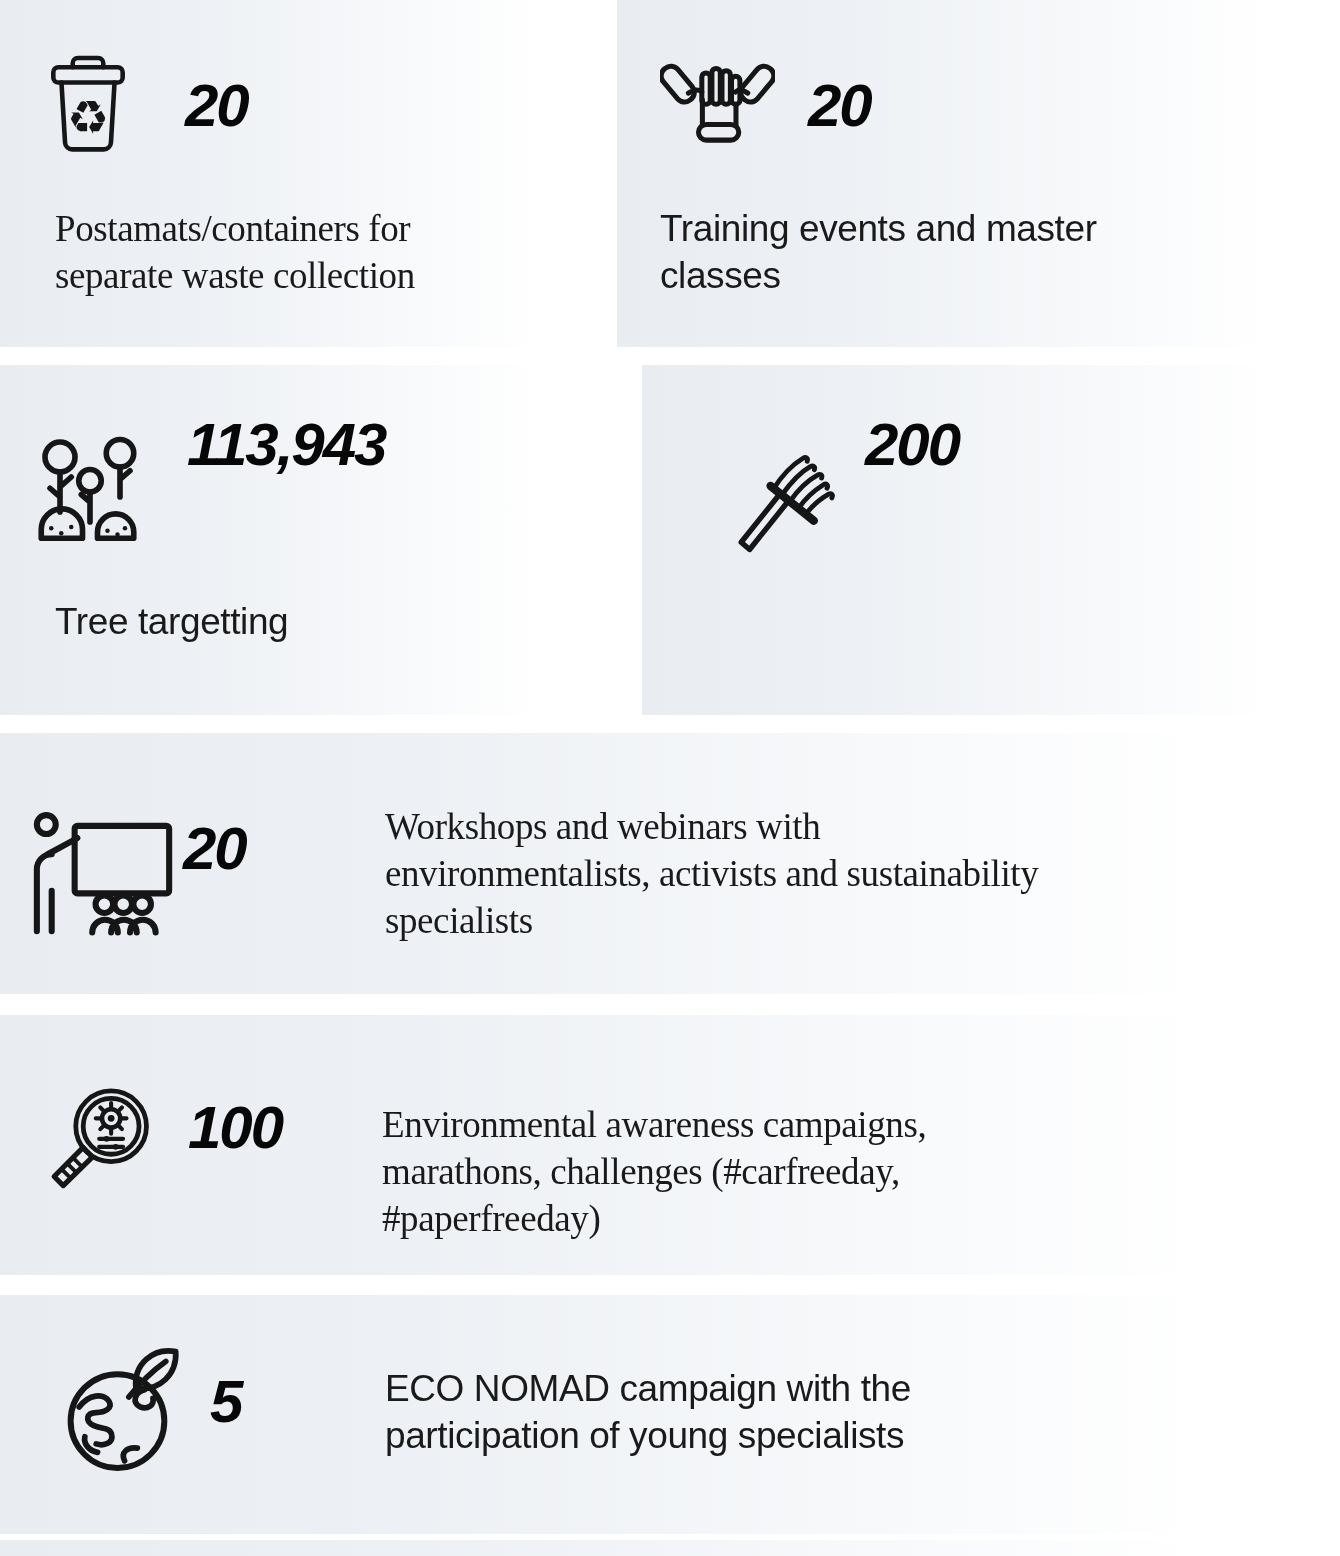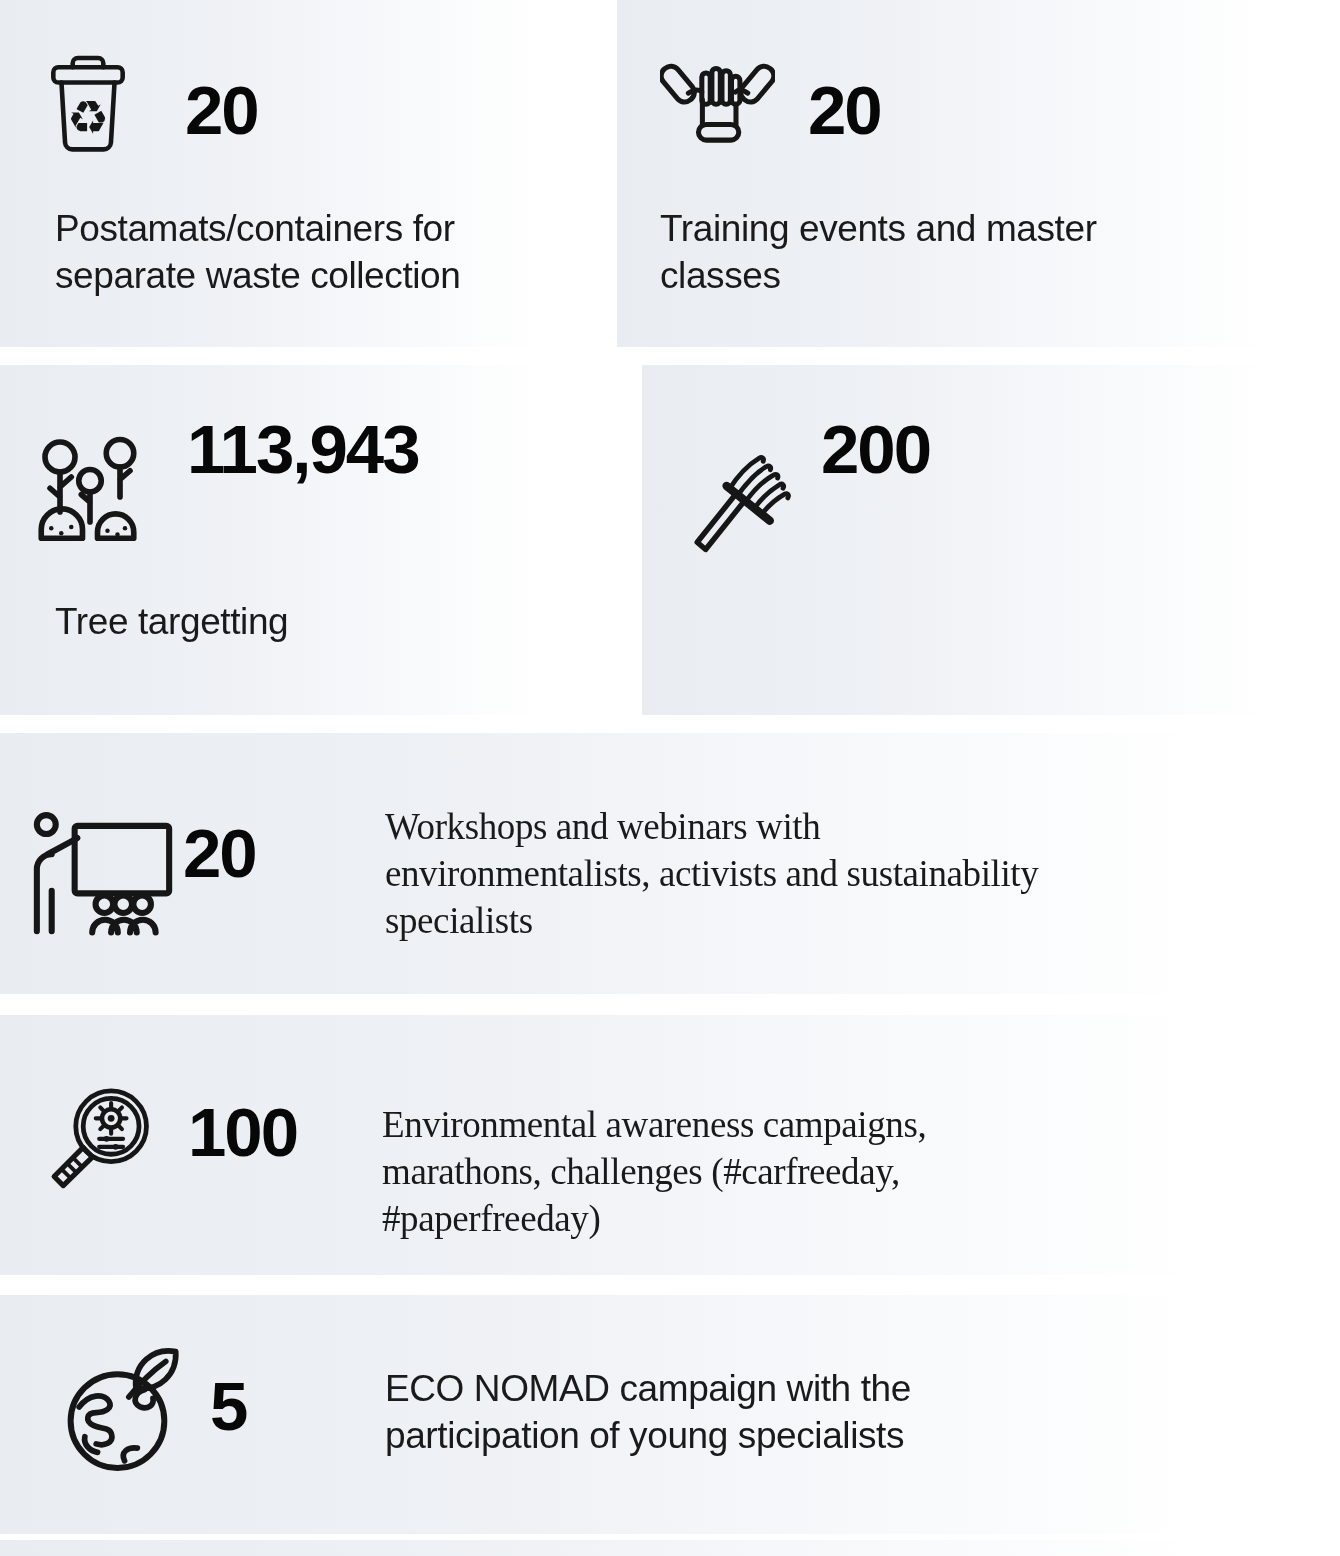--- a/index.html
+++ b/index.html
@@ -18,51 +18,51 @@
   .half-left{width:604px;flex:0 0 auto;}
   .half-right{flex:1 1 auto;}
   .row-a{height:347px;margin-bottom:18px;}
   .row-b{height:350px;margin-bottom:18px;gap:38px;}
   .row-c{height:261px;margin-bottom:21px;position:relative;}
   .row-d{height:260px;margin-bottom:20px;position:relative;}
   .row-e{height:239px;margin-bottom:6px;position:relative;}
   .row-f{height:16px;}
   .topline{display:flex;align-items:flex-start;}
   .num{
-    font-size:69px;font-weight:700;line-height:1;
-    letter-spacing:-2px;color:#070707;white-space:nowrap;
+    font-size:60px;font-weight:700;line-height:1;
+    letter-spacing:-2px;color:#070707;white-space:nowrap;font-style:italic;
   }
   .lbl{
     font-size:37px;line-height:47px;letter-spacing:-0.4px;
     color:#1a1a1a;white-space:pre-line;
   }
   .icon{flex:0 0 auto;}
   .icon svg{display:block;}
   .icon path,.icon rect,.icon circle{
     fill:none;stroke:#161616;stroke-width:4.5;
     stroke-linecap:round;stroke-linejoin:round;
   }
   .icon .fillshape{fill:#161616;stroke:none;}
   
   .a1 .topline{padding:0 0 0 37px;}
   .a1 .icon{margin-top:45px;}
   .a1 .num{margin:76px 0 0 46px;}
-  .a1 .lbl{margin:36px 0 0 55px;}
+  .a1 .lbl{margin:36px 0 0 55px;font-family:Liberation Serif, serif;}
   
   .a2 .topline{padding:0 0 0 43px;}
   .a2 .icon{margin-top:55px;}
   .a2 .num{margin:76px 0 0 33px;}
   .a2 .lbl{margin:38px 0 0 43px;}
   
   .b1 .topline{padding:0 0 0 35px;}
   .b1 .icon{margin-top:57px;}
   .b1 .num{margin:50px 0 0 27px;}
   .b1 .lbl{margin:51px 0 0 55px;}
   
-  .b2 .topline{padding:0 0 0 45px;}
+  .b2 .topline{padding:0 0 0 45px;margin-left:44px;}
   .b2 .icon{margin-top:58px;}
   .b2 .num{margin:50px 0 0 14px;}
   .b2 .lbl{margin:30px 0 0 43px;}
   
   .abs{position:absolute;}
   .row-c .icon{left:28px;top:74px;}
   .row-c .num{left:183px;top:86px;}
   .row-c .lbl{left:385px;top:70px;width:880px;font-family:Liberation Serif, serif;}
   .row-d .icon{left:45px;top:68px;}
   .row-d .num{left:188px;top:83px;}

